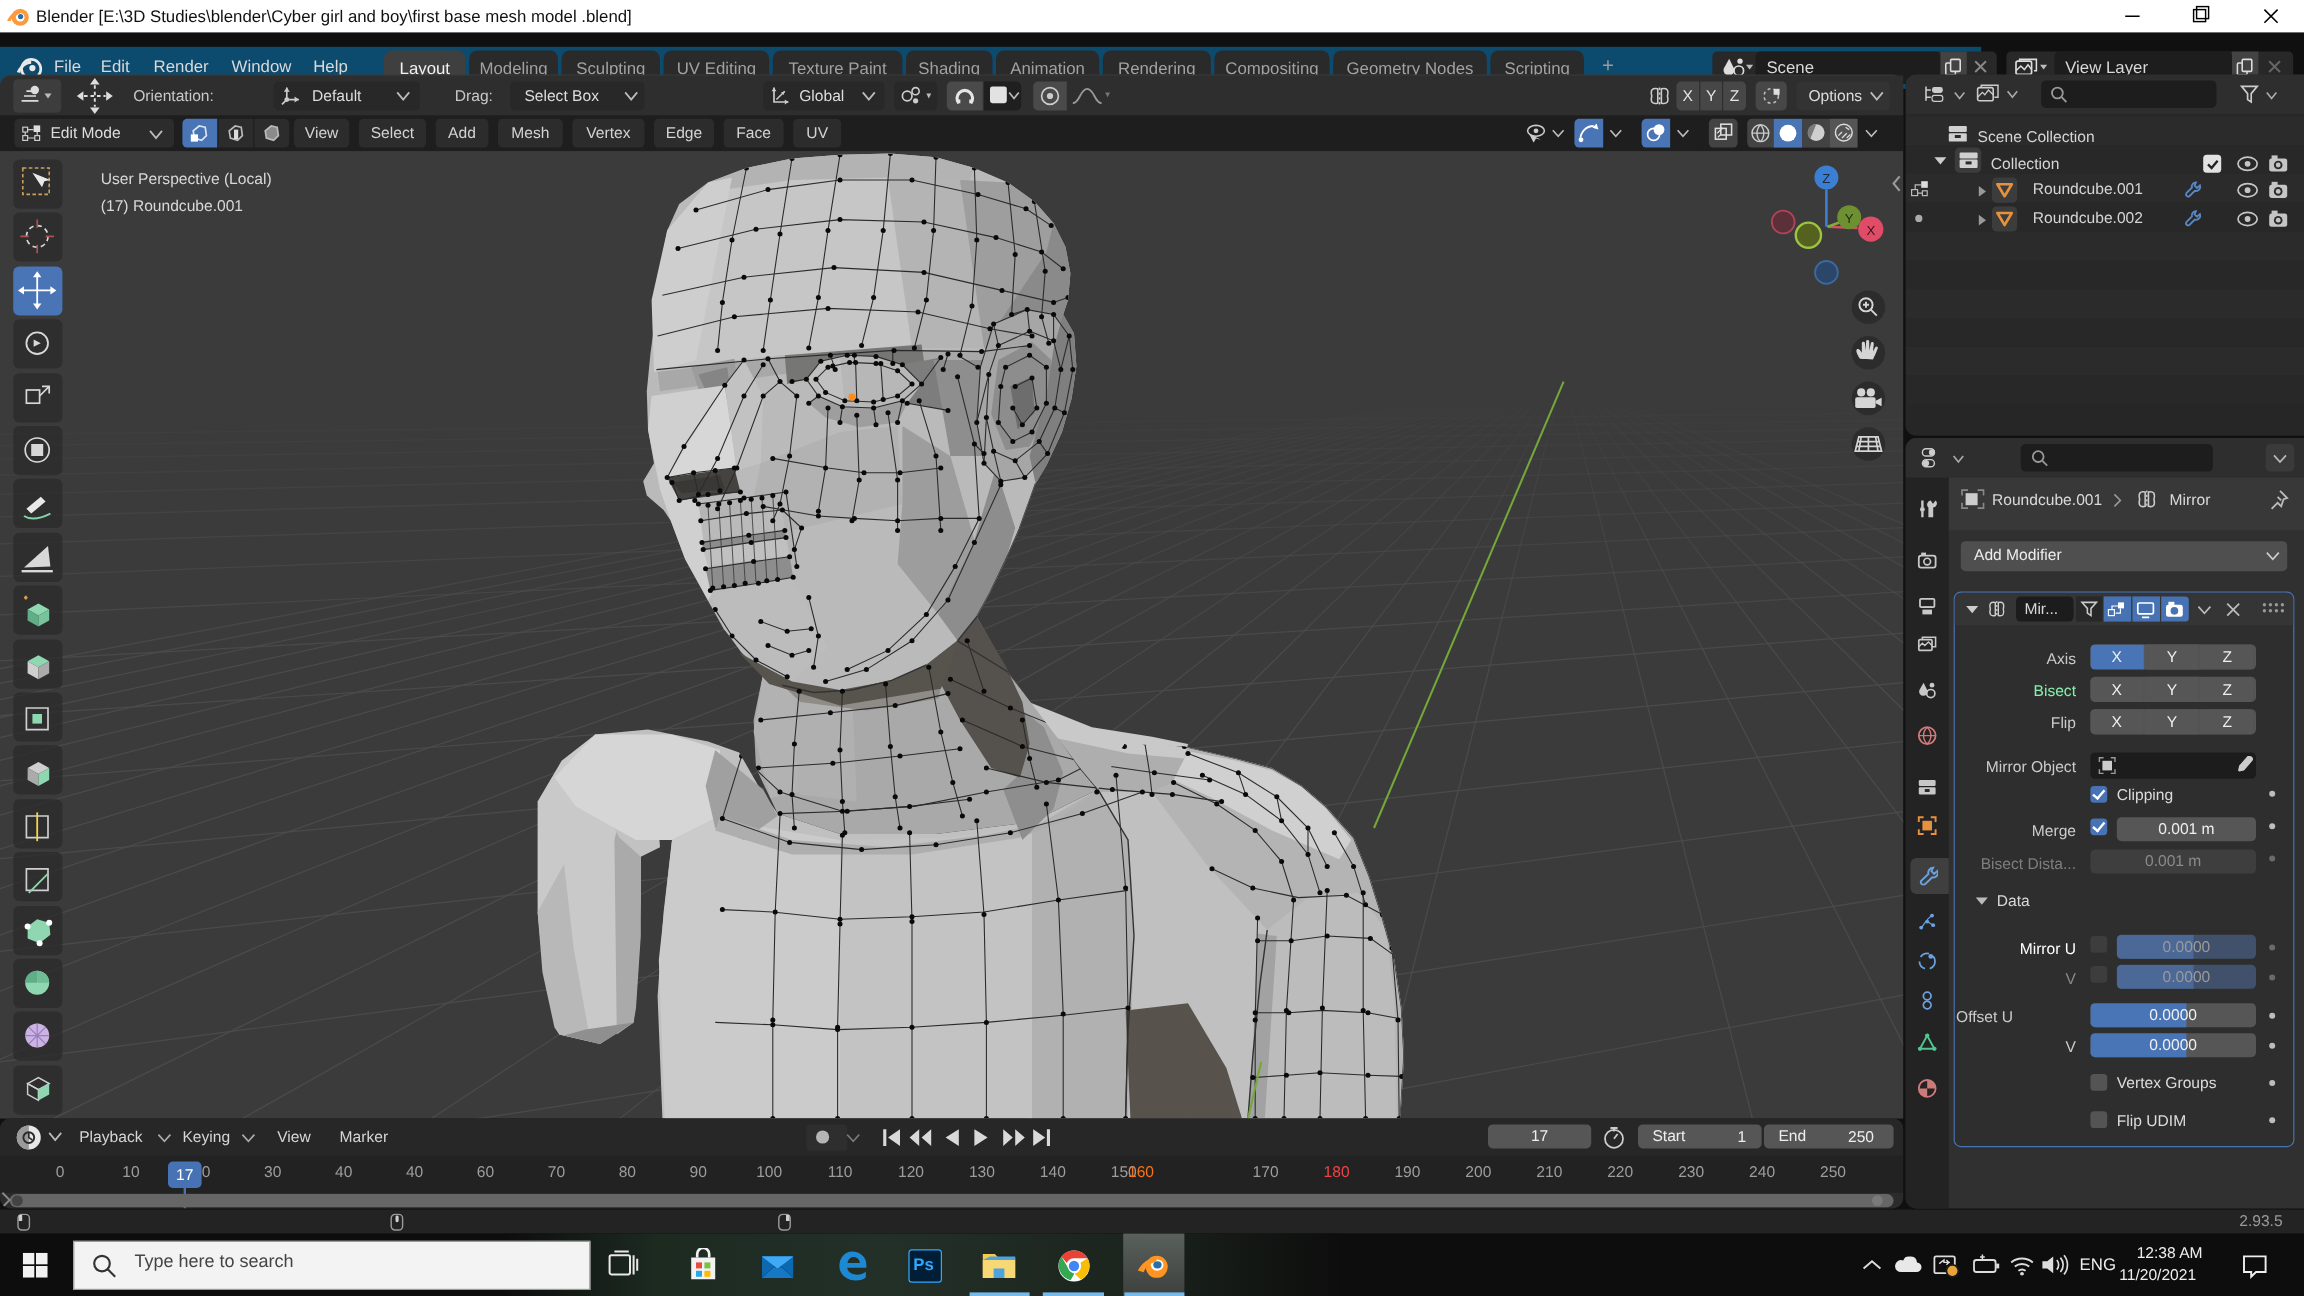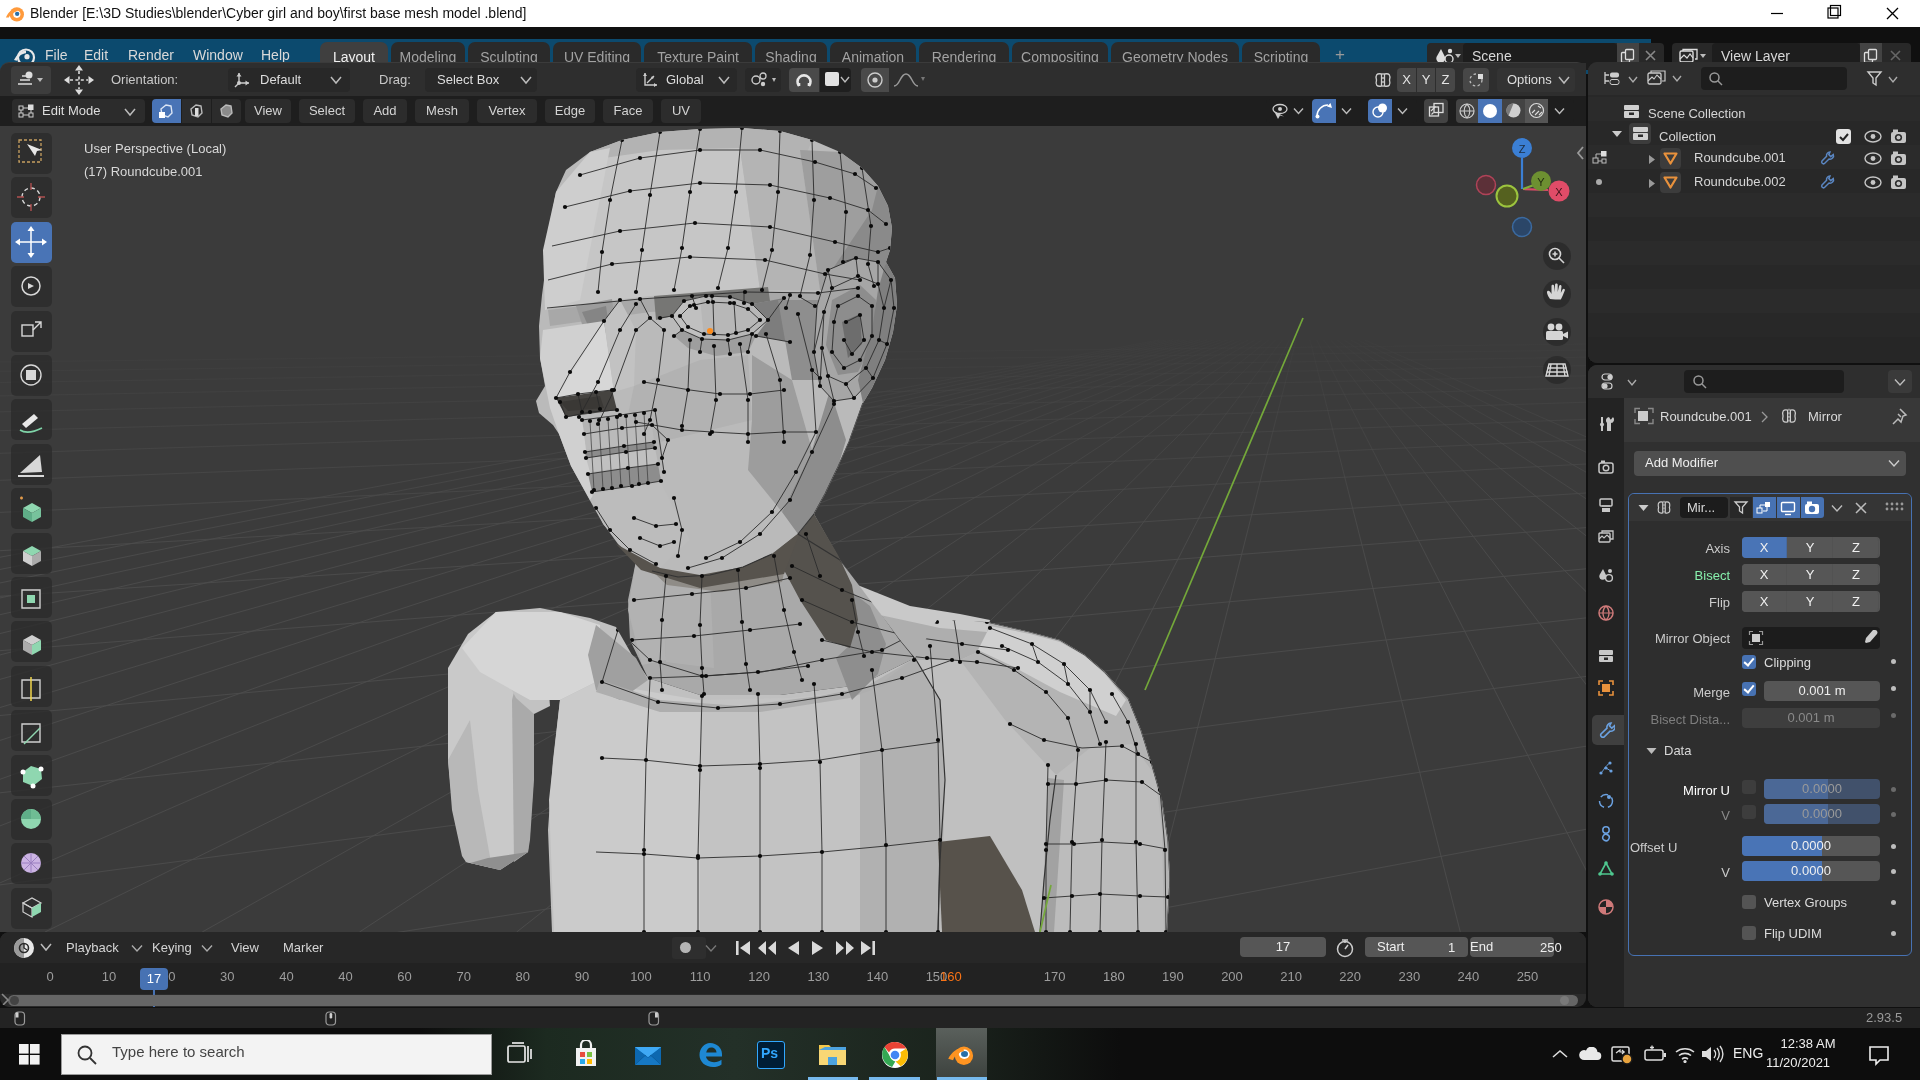--- a/index.html
+++ b/index.html
@@ -1078,42 +1078,42 @@
 <path d="M138.4 3 h2.6 v14 h-2.6z"></path>
       <path d="M137 10 l-10-7 v14z"></path>
     </svg>
     <div class="slider" style="left:1240px;top:5px;width:86px">17</div>
 <svg class="abs" style="left:1334px;top:6px" width="22" height="20">
       <circle cx="11" cy="11" r="7.5" fill="none" stroke="#ccc" stroke-width="1.5"></circle>
       <path d="M11 11 l3-4 M8 2 h6 M11 2 v3" stroke="#ccc" stroke-width="1.5" fill="none"></path>
     </svg>
 <div class="slider" style="left:1365px;top:5px;width:103px;text-align:left;padding-left:12px">Start</div>
 <div class="lbl" style="left:1448px;top:8px;color:#eee">1</div>
-<div class="slider" style="left:1470px;top:5px;width:84px;text-align:left;padding-left:0">End</div>
+<div class="slider" style="left:1470px;top:5px;width:108px;text-align:left;padding-left:12px">End</div>
 <div class="lbl" style="left:1540px;top:8px;color:#eee">250</div>
     <div class="abs" style="left:0;top:31px;width:1586px;height:31px;background:#222222"></div>
     <div class="abs" style="left:25.0px;top:37px;width:50px;text-align:center;font-size:13px;color:#9d9d9d">0</div>
     <div class="abs" style="left:84.1px;top:37px;width:50px;text-align:center;font-size:13px;color:#9d9d9d">10</div>
     <div class="abs" style="left:143.2px;top:37px;width:50px;text-align:center;font-size:13px;color:#9d9d9d">20</div>
     <div class="abs" style="left:202.3px;top:37px;width:50px;text-align:center;font-size:13px;color:#9d9d9d">30</div>
     <div class="abs" style="left:261.4px;top:37px;width:50px;text-align:center;font-size:13px;color:#9d9d9d">40</div>
     <div class="abs" style="left:320.5px;top:37px;width:50px;text-align:center;font-size:13px;color:#9d9d9d">40</div>
     <div class="abs" style="left:379.6px;top:37px;width:50px;text-align:center;font-size:13px;color:#9d9d9d">60</div>
     <div class="abs" style="left:438.7px;top:37px;width:50px;text-align:center;font-size:13px;color:#9d9d9d">70</div>
     <div class="abs" style="left:497.79999999999995px;top:37px;width:50px;text-align:center;font-size:13px;color:#9d9d9d">80</div>
     <div class="abs" style="left:556.9px;top:37px;width:50px;text-align:center;font-size:13px;color:#9d9d9d">90</div>
     <div class="abs" style="left:616.0px;top:37px;width:50px;text-align:center;font-size:13px;color:#9d9d9d">100</div>
     <div class="abs" style="left:675.1px;top:37px;width:50px;text-align:center;font-size:13px;color:#9d9d9d">110</div>
     <div class="abs" style="left:734.2px;top:37px;width:50px;text-align:center;font-size:13px;color:#9d9d9d">120</div>
     <div class="abs" style="left:793.3000000000001px;top:37px;width:50px;text-align:center;font-size:13px;color:#9d9d9d">130</div>
     <div class="abs" style="left:852.4px;top:37px;width:50px;text-align:center;font-size:13px;color:#9d9d9d">140</div>
     <div class="abs" style="left:911.5px;top:37px;width:50px;text-align:center;font-size:13px;color:#9d9d9d">150</div>
     <div class="abs" style="left:940px;top:37px;width:50px;text-align:left;font-size:13px;color:#f97316">160</div>
     <div class="abs" style="left:1029.7px;top:37px;width:50px;text-align:center;font-size:13px;color:#9d9d9d">170</div>
-    <div class="abs" style="left:1088.8px;top:37px;width:50px;text-align:center;font-size:13px;color:#a3a3a3">180</div>
+    <div class="abs" style="left:1088.8px;top:37px;width:50px;text-align:center;font-size:13px;color:#ef4444">180</div>
     <div class="abs" style="left:1147.9px;top:37px;width:50px;text-align:center;font-size:13px;color:#9d9d9d">190</div>
     <div class="abs" style="left:1207.0px;top:37px;width:50px;text-align:center;font-size:13px;color:#9d9d9d">200</div>
     <div class="abs" style="left:1266.1000000000001px;top:37px;width:50px;text-align:center;font-size:13px;color:#9d9d9d">210</div>
     <div class="abs" style="left:1325.2px;top:37px;width:50px;text-align:center;font-size:13px;color:#9d9d9d">220</div>
     <div class="abs" style="left:1384.3px;top:37px;width:50px;text-align:center;font-size:13px;color:#9d9d9d">230</div>
     <div class="abs" style="left:1443.4px;top:37px;width:50px;text-align:center;font-size:13px;color:#9d9d9d">240</div>
     <div class="abs" style="left:1502.5px;top:37px;width:50px;text-align:center;font-size:13px;color:#9d9d9d">250</div>
     <div class="abs" style="left:140px;top:36px;width:28px;height:22px;background:#4772b3;border-radius:4px;color:#fff;font-size:13px;text-align:center;line-height:22px">17</div>
     <div class="abs" style="left:153px;top:58px;width:2px;height:17px;background:#4772b3"></div>
     <div class="abs" style="left:8px;top:63px;width:1570px;height:11px;background:#666666;border-radius:6px"></div>

